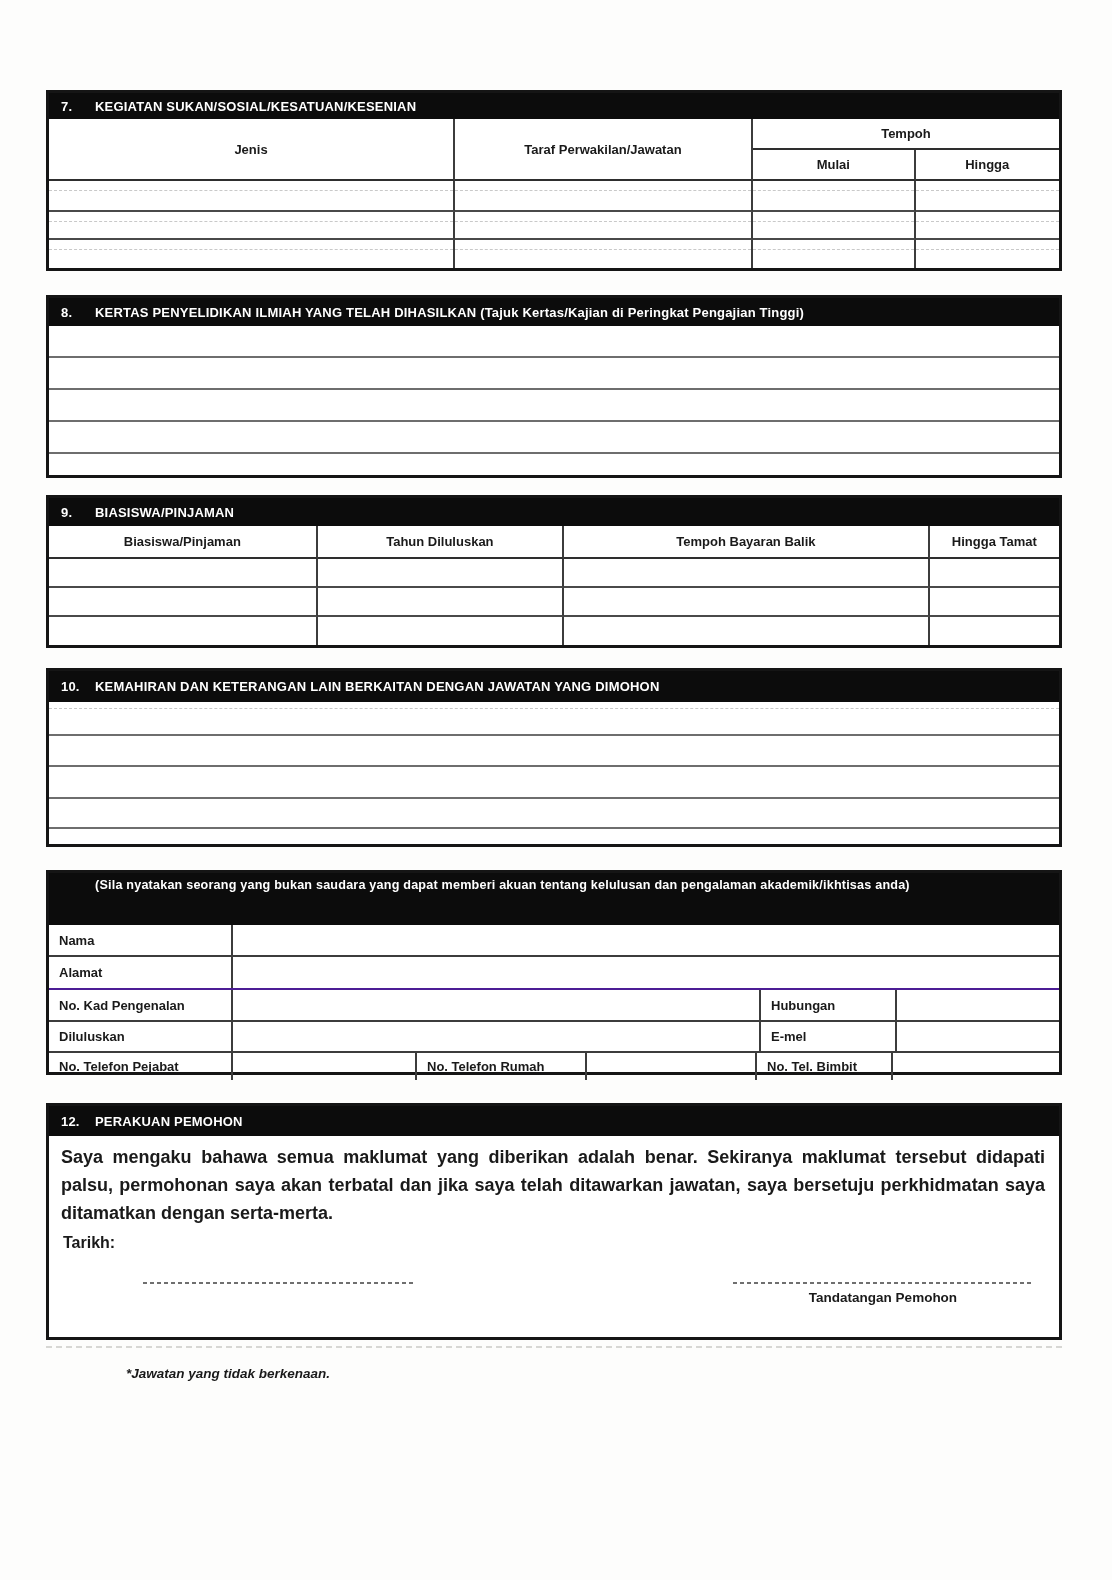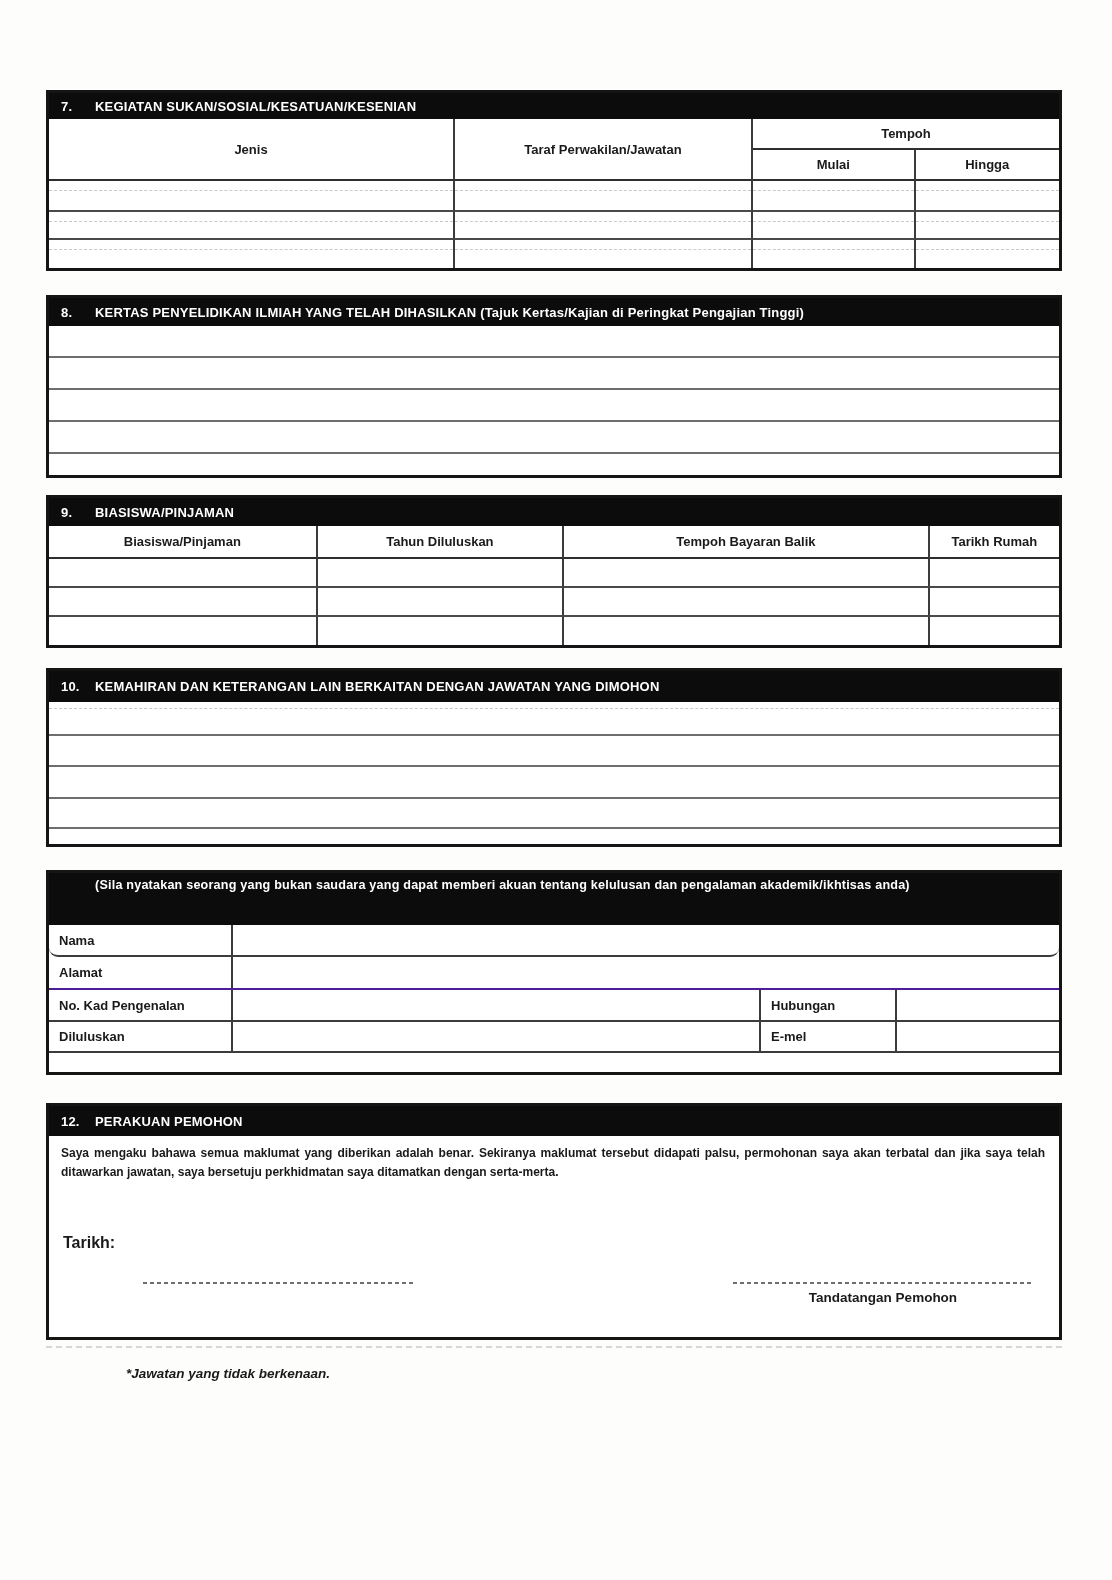--- a/index.html
+++ b/index.html
@@ -52,21 +52,21 @@
     border-top:1px dashed #c9c9c9;
   }
   
   .ruleline{border-bottom:2px solid #6e6e6e;}
   
   .dashline{
     position:absolute;height:2px;
     background:repeating-linear-gradient(90deg,#6f6f6f 0 4px,transparent 4px 7px);
   }
   .para{
-    font-weight:bold;font-size:12px;line-height:1.55;
+    font-weight:bold;font-size:18px;line-height:1.55;
     text-align:justify;
     padding:8px 14px 0 12px;
   }
   .datelbl{position:absolute;left:14px;font-weight:bold;font-size:16px;}
   .siglbl{position:absolute;font-weight:bold;font-size:13.5px;text-align:center;}
   .footnote{
     position:absolute;left:126px;top:1366px;
     font-weight:bold;font-style:italic;font-size:13.5px;
   }
   .artifact{
@@ -148,21 +148,21 @@
 
   <div class="sec" style="top:495px;height:153px;">
     <div class="bar" style="height:28px;">
       <span class="num">9.</span>
       <span>BIASISWA/PINJAMAN</span>
     </div>
     <div class="grid" style="grid-template-columns:26.6% 24.4% 36.2% 12.8%;grid-template-rows:33px 29px 29px 28px;height:119px;">
       <div class="cell br bb">Biasiswa/Pinjaman</div>
       <div class="cell br bb">Tahun Diluluskan</div>
       <div class="cell br bb">Tempoh Bayaran Balik</div>
-      <div class="cell bb">Tarikh Rumah</div>
+      <div class="cell bb">Hingga Tamat</div>
 
       <div class="cell br bb-row"></div>
       <div class="cell br bb-row"></div>
       <div class="cell br bb-row"></div>
       <div class="cell bb-row"></div>
 
       <div class="cell br bb-row"></div>
       <div class="cell br bb-row"></div>
       <div class="cell br bb-row"></div>
       <div class="cell bb-row"></div>
@@ -187,21 +187,21 @@
       <div class="ruleline" style="height:28px;"></div>
       <div style="height:23px;"></div>
     </div>
   </div>
 
   <div class="sec" style="top:870px;height:205px;">
     <div class="bar2" style="height:52px;">
       <div class="l2">(Sila nyatakan seorang yang bukan saudara yang dapat memberi akuan tentang kelulusan dan pengalaman akademik/ikhtisas anda)</div>
     </div>
 
-    <div style="display:flex;height:30px;border-bottom:2px solid #3c3c3c;border-radius:9px;">
+    <div style="display:flex;height:30px;border-bottom:2px solid #3c3c3c;">
       <div class="cell lbl br" style="width:184px;">Nama</div>
       <div class="cell" style="flex:1;"></div>
     </div>
 
     <div style="display:flex;height:31px;border-bottom:2px solid #4c1d95;">
       <div class="cell lbl br" style="width:184px;">Alamat</div>
       <div class="cell" style="flex:1;"></div>
     </div>
 
     <div style="display:flex;height:30px;border-bottom:2px solid #3c3c3c;">
@@ -211,20 +211,28 @@
       <div class="cell" style="flex:1;"></div>
     </div>
 
     <div style="display:flex;height:29px;border-bottom:2px solid #3c3c3c;">
       <div class="cell lbl br" style="width:184px;">Diluluskan</div>
       <div class="cell br" style="width:528px;"></div>
       <div class="cell lbl br" style="width:136px;">E-mel</div>
       <div class="cell" style="flex:1;"></div>
     </div>
 
+    <div style="display:flex;height:27px;">
+      <div class="cell lbl br" style="width:184px;">No. Telefon Pejabat</div>
+      <div class="cell br" style="width:184px;"></div>
+      <div class="cell lbl br" style="width:170px;">No. Telefon Rumah</div>
+      <div class="cell br" style="width:170px;"></div>
+      <div class="cell lbl br" style="width:136px;">No. Tel. Bimbit</div>
+      <div class="cell" style="flex:1;"></div>
+    </div>
   </div>
 
   <div class="sec" style="top:1103px;height:237px;">
     <div class="bar" style="height:30px;">
       <span class="num">12.</span>
       <span>PERAKUAN PEMOHON</span>
     </div>
     <div class="para">Saya mengaku bahawa semua maklumat yang diberikan adalah benar.  Sekiranya maklumat tersebut didapati palsu, permohonan saya akan terbatal dan jika saya telah ditawarkan jawatan, saya bersetuju perkhidmatan saya ditamatkan dengan serta-merta.</div>
     <div class="datelbl" style="top:128px;">Tarikh:</div>
     <div class="dashline" style="top:176px;left:94px;width:270px;"></div>

